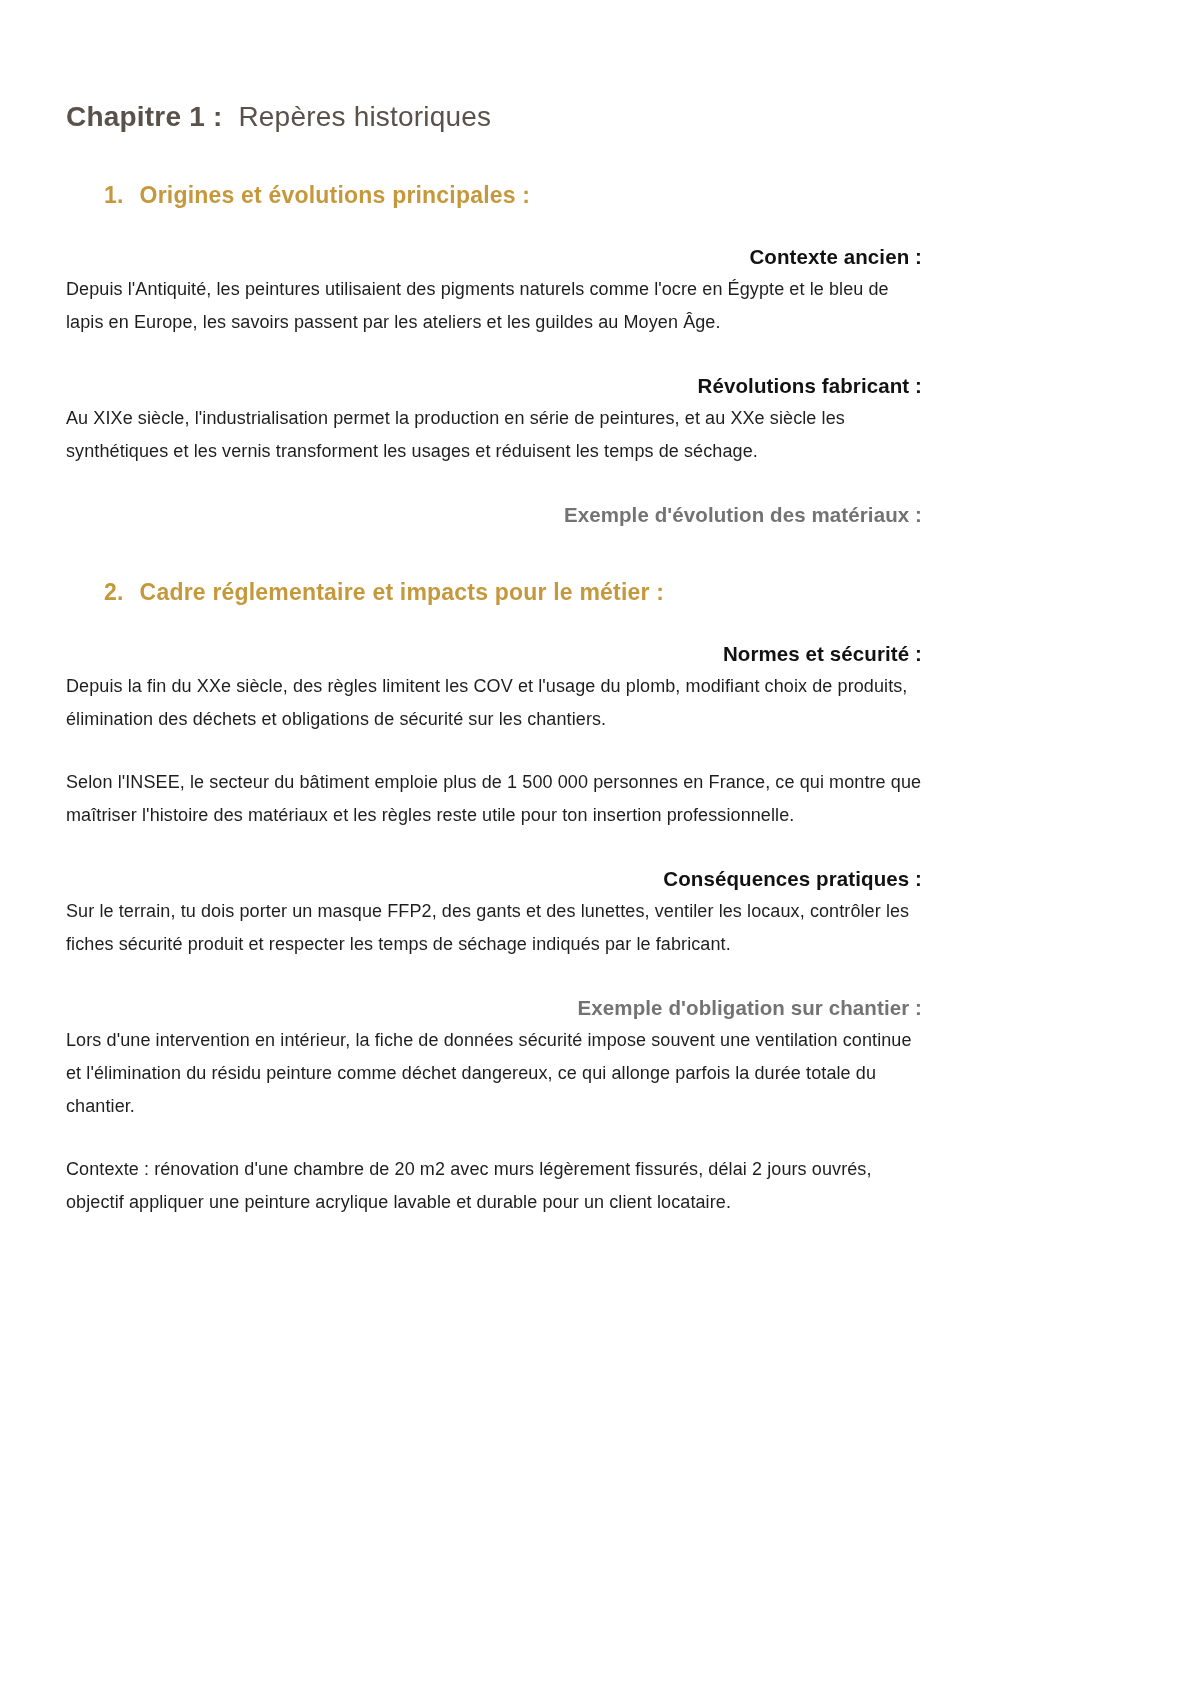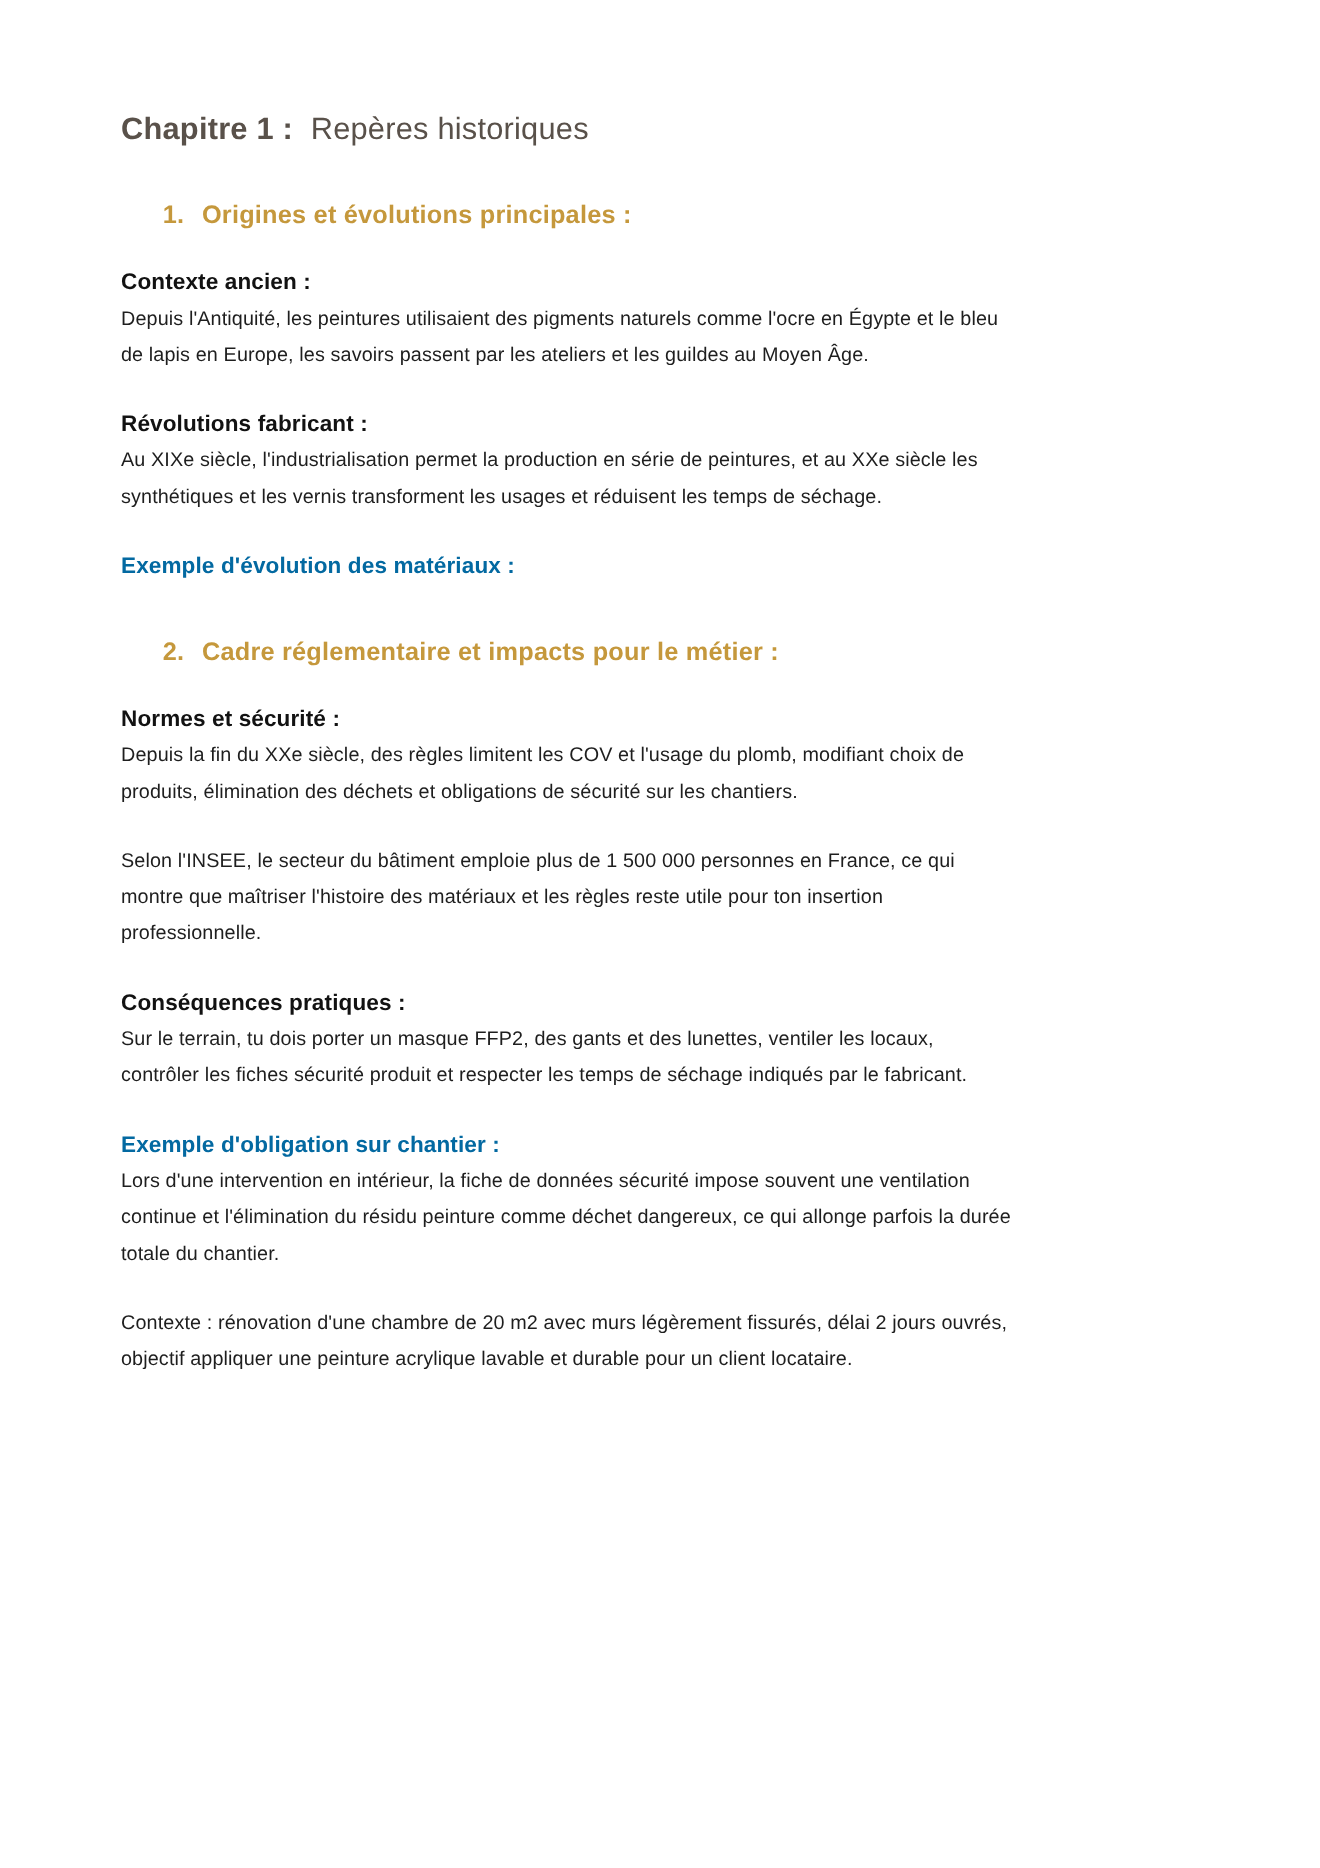--- a/index.html
+++ b/index.html
@@ -11,21 +11,21 @@
     width: 1200px;
     height: 1698px;
     font-family: "Liberation Sans", sans-serif;
     color: #1e1e1e;
     overflow: hidden;
   }
   .page {
     box-sizing: border-box;
     width: 1032px;
     height: 1698px;
-    padding: 100px 110px 60px 110px;
+    padding: 100px 110px 60px 66px;
   }
   .doc-title {
     font-size: 28px;
     line-height: 34px;
     margin: 0 0 14px 0;
     color: #59514a;
     letter-spacing: 0.2px;
   }
   .doc-title .title-prefix {
     font-weight: 700;
@@ -53,23 +53,24 @@
   .block {
     margin: 30px 0 0 0;
   }
   .block-heading {
     font-size: 20.5px;
     line-height: 33px;
     font-weight: 700;
     margin: 0;
     color: #121212;
     letter-spacing: 0.1px;
+    text-align: right;
   }
   .block-heading.green {
-    color: #0369a1;
+    color: #737373;
   }
   .block-body {
     font-size: 18px;
     line-height: 33px;
     font-weight: 400;
     margin: 0;
     color: #1e1e1e;
     max-width: 980px;
     letter-spacing: 0.1px;
   }

